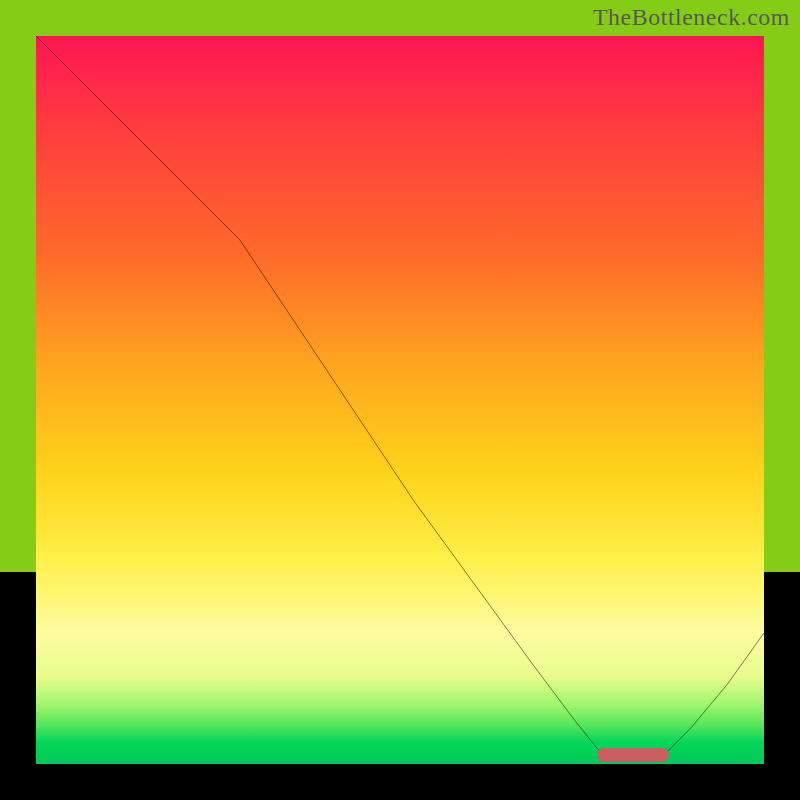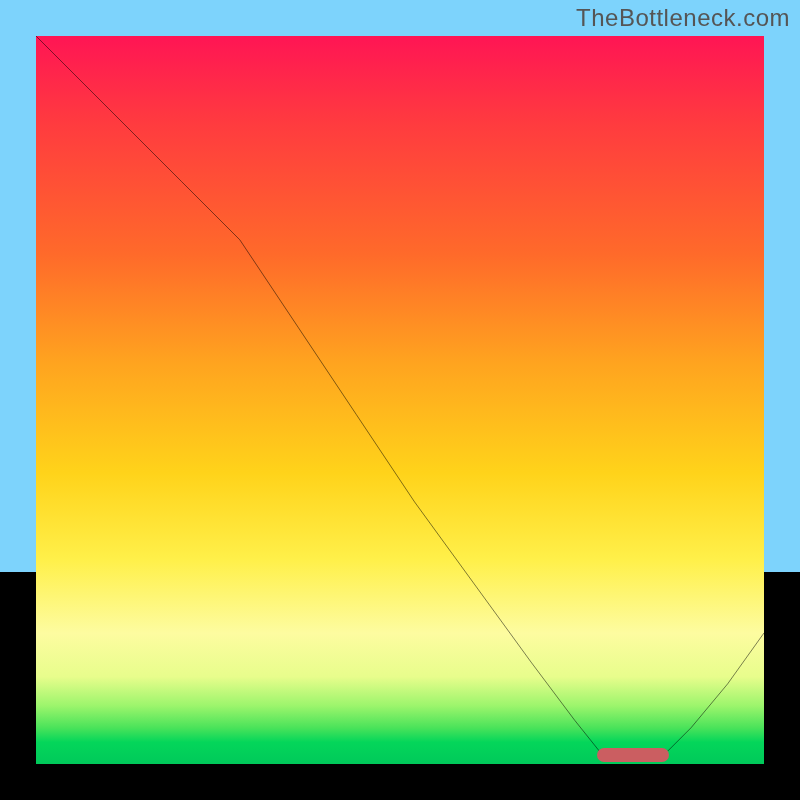--- a/index.html
+++ b/index.html
@@ -8,21 +8,22 @@
     width: 800px;
     height: 800px;
     background: #000;
     font-family: Arial, Helvetica, sans-serif;
     overflow: hidden;
   }
   .frame {
     position: relative;
     width: 800px;
     height: 572px;
-    background: #7dd3fc;
+    background: #84cc16;
+    font-family: Liberation Serif, serif;
   }
   .watermark {
     position: absolute;
     top: 4px;
     right: 10px;
     color: #555;
     font-size: 24px;
     font-weight: 500;
     letter-spacing: 0.5px;
     user-select: none;

